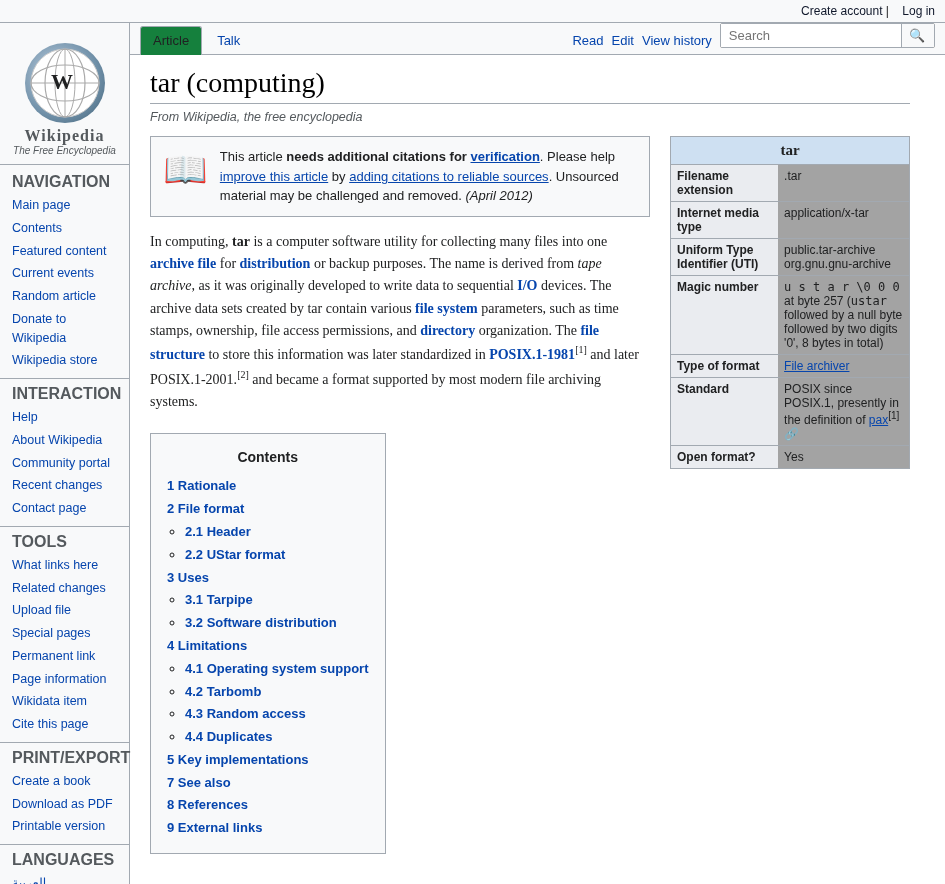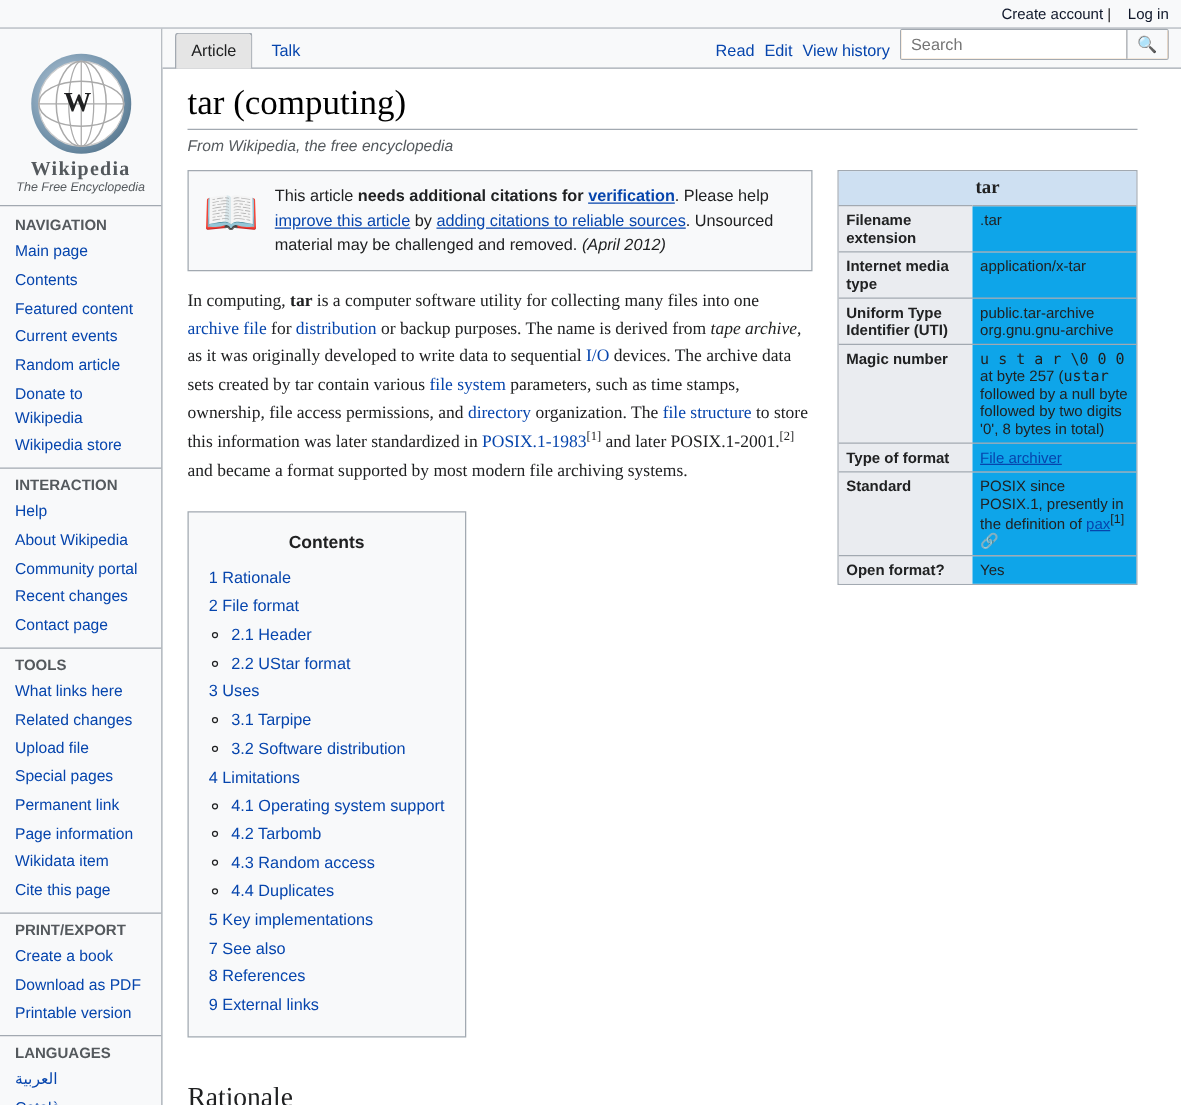--- a/index.html
+++ b/index.html
@@ -43,21 +43,21 @@
       margin: 0 auto 4px auto;
       display: flex; align-items: center; justify-content: center;
       font-size: 28px; color: #fff; font-weight: bold;
       overflow: hidden;
       position: relative;
     }
     #sidebar .logo-text { font-family: 'Linux Libertine', serif; font-size: 16px; font-weight: bold; color: #54595d; letter-spacing: 1px; }
     #sidebar .logo-subtext { font-size: 10px; color: #54595d; font-style: italic; }
 
     .sidebar-section { margin-bottom: 6px; padding: 0 8px; }
-    .sidebar-section-title { color: #54595d; font-size: 12px; font-weight: bold; text-transform: uppercase; margin-bottom: 3px; padding-left: 4px; }
+    .sidebar-section-title { color: #54595d; font-size: 16px; font-weight: bold; text-transform: uppercase; margin-bottom: 3px; padding-left: 4px; }
     .sidebar-link { display: block; color: #0645ad; text-decoration: none; padding: 2px 4px; line-height: 1.5; }
     .sidebar-divider { border: none; border-top: 1px solid #a2a9b1; margin: 6px 0; }
 
     
     #main-wrapper { flex: 1; display: flex; flex-direction: column; }
 
     
     #nav-tabs {
       background: #f8f9fa;
       border-bottom: 1px solid #a2a9b1;
@@ -76,21 +76,21 @@
       border-radius: 3px 3px 0 0;
       color: #0645ad;
       text-decoration: none;
       cursor: pointer;
       background: transparent;
       margin-right: 2px;
       font-family: sans-serif;
       font-size: 13px;
     }
     .tab.active {
-      background: #e5e5e5;
+      background: #15803d;
       border-color: #a2a9b1;
       border-bottom-color: #fff;
       color: #202122;
       margin-bottom: -1px;
       padding-bottom: 7px;
     }
 
     .tabs-right {
       display: flex;
       align-items: flex-end;
@@ -173,27 +173,27 @@
       background: #cee0f2;
       text-align: center;
       font-size: 15px;
       font-weight: bold;
       padding: 5px;
       font-family: 'Linux Libertine', serif;
     }
     .infobox table { width: 100%; border-collapse: collapse; }
     .infobox td { padding: 4px 6px; vertical-align: top; border-top: 1px solid #a2a9b1; font-size: 12px; }
     .infobox td:first-child { background: #eaecf0; font-weight: bold; width: 45%; }
-    .infobox td:last-child { background: #0ea5e9; word-break: break-word; margin-left: 36px; }
+    .infobox td:last-child { background: #a3a3a3; word-break: break-word; margin-left: 36px; }
     .infobox a { color: #0645ad; }
 
     
     .article-body { line-height: 1.6; font-size: 14px; }
     .article-body p { margin-bottom: 10px; }
-    .article-body a { color: #0645ad; text-decoration: none; }
+    .article-body a { color: #0645ad; text-decoration: none; font-weight: bold; }
     .article-body sup { font-size: 10px; }
 
     
     .toc-box {
       border: 1px solid #a2a9b1;
       background: #f8f9fa;
       padding: 12px 16px;
       display: inline-block;
       margin: 10px 0 14px 0;
       font-family: sans-serif;
@@ -373,21 +373,21 @@
       <div class="article-body">
         <p>
           In computing, <b>tar</b> is a computer software utility for collecting many files into one 
           <a href="#">archive file</a> for 
           <a href="#">distribution</a> or backup purposes. The name is derived from 
           <i>tape archive</i>, as it was originally developed to write data to sequential 
           <a href="#">I/O</a> devices. The archive data sets created by tar contain various 
           <a href="#">file system</a> parameters, such as time stamps, ownership, file access permissions, and 
           <a href="#">directory</a> organization. The 
           <a href="#">file structure</a> to store this information was later standardized in 
-          <a href="#">POSIX.1-1983</a><sup>[1]</sup> and later POSIX.1-2001.<sup>[2]</sup> and became a format supported by most modern file archiving systems.
+          <a href="#">POSIX.1-1981</a><sup>[1]</sup> and later POSIX.1-2001.<sup>[2]</sup> and became a format supported by most modern file archiving systems.
         </p>
 
         
         <div class="toc-box">
           <div class="toc-title">Contents</div>
           <ul class="toc-list">
             <li><a href="#">1 Rationale</a></li>
             <li><a href="#">2 File format</a>
               <ul class="toc-sub">
                 <li><a href="#">2.1 Header</a></li>

